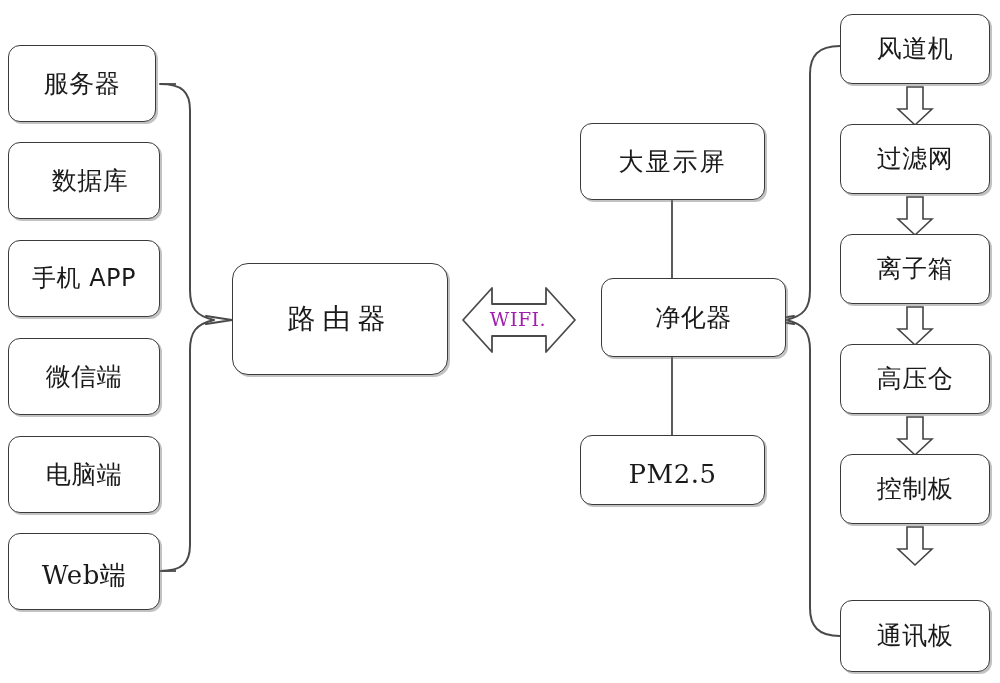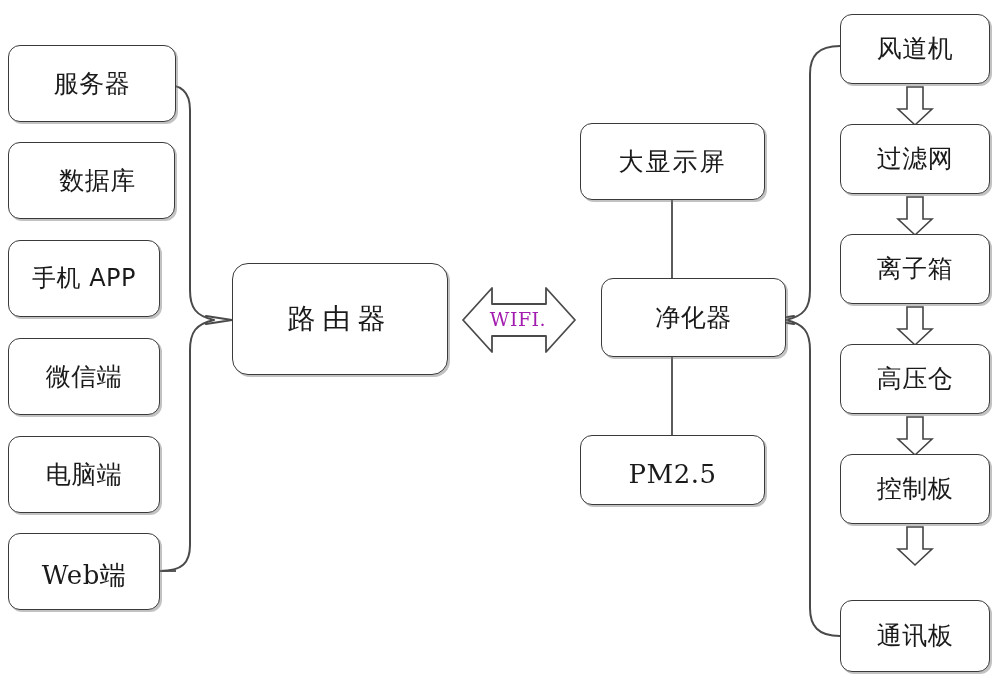--- a/index.html
+++ b/index.html
@@ -150,25 +150,25 @@
       <path class="blockarrow" d="M 907 527
                                   L 923 527
                                   L 923 549
                                   L 932 549
                                   L 915 565
                                   L 898 549
                                   L 907 549 Z"></path>
     </g>
   </svg>
 
-  <div class="node" style="left:8px;  top:45px;  width:168px; height:77px;">
+  <div class="node" style="left:8px;  top:45px;  width:148px; height:77px;">
     <span class="lbl cn cn-sp">服务器</span>
   </div>
 
-  <div class="node" style="left:8px;  top:142px; width:167px; height:77px;padding-left:12px;">
+  <div class="node" style="left:8px;  top:142px; width:152px; height:77px;padding-left:12px;">
     <span class="lbl cn cn-sp">数据库</span>
   </div>
 
   <div class="node" style="left:8px;  top:240px; width:152px; height:77px;">
     <span class="lbl mixed">手机 APP</span>
   </div>
 
   <div class="node" style="left:8px;  top:338px; width:152px; height:77px;">
     <span class="lbl cn cn-sp">微信端</span>
   </div>

